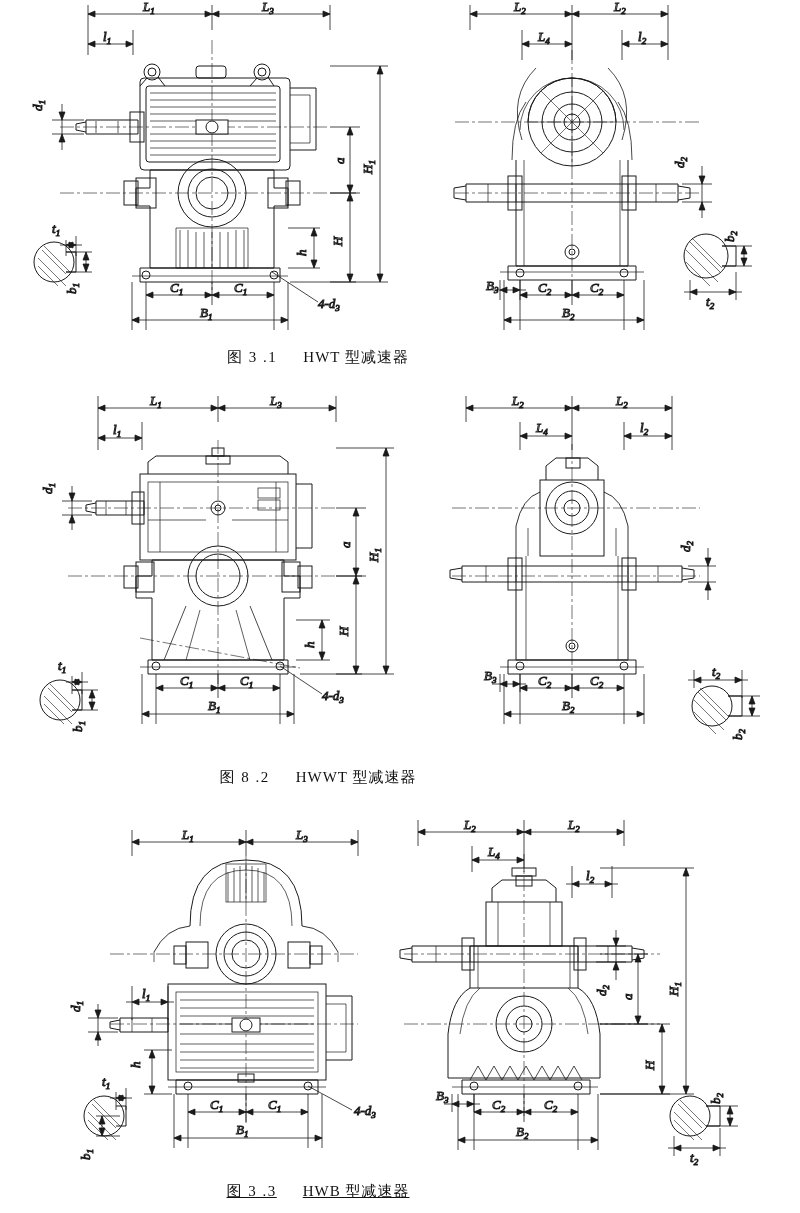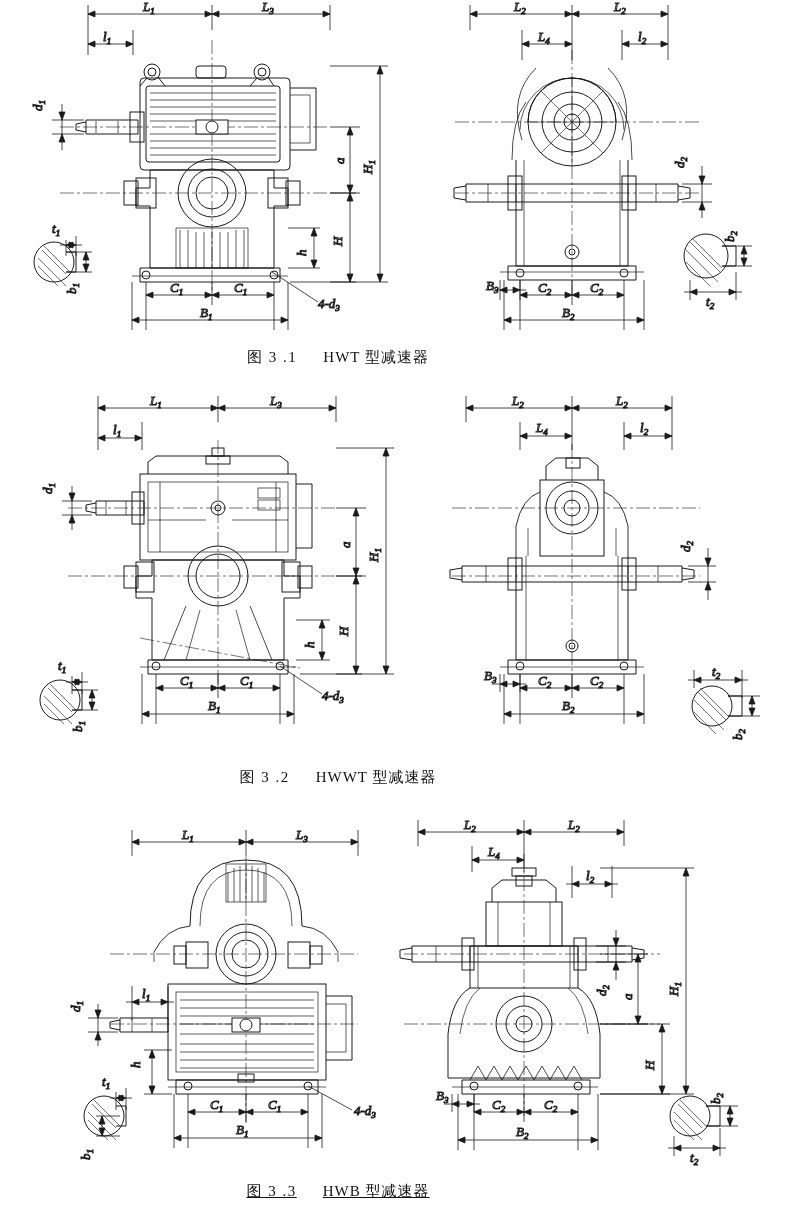--- a/index.html
+++ b/index.html
@@ -1,19 +1,19 @@
 <!DOCTYPE html>
 <html><head>
 <meta charset="utf-8">
 <style>
   html,body{margin:0;padding:0;background:#ffffff;}
   body{width:800px;height:1213px;position:relative;font-family:"Liberation Serif",serif;color:#111;}
   .page{position:relative;width:800px;height:1213px;overflow:hidden;border-radius:6px;}
   .fig{position:absolute;left:0;width:800px;}
-  .caption{position:absolute;width:636px;text-align:center;font-size:15px;letter-spacing:1px;font-family:"Liberation Serif",serif;padding-left:20px;}
+  .caption{position:absolute;width:636px;text-align:center;font-size:15px;letter-spacing:1px;font-family:"Liberation Serif",serif;}
   .caption .num{letter-spacing:1.5px;}
   .caption .sp{display:inline-block;width:26px;}
   svg{display:block;}
   text{font-family:"Liberation Serif",serif;}
   .dimtxt{font-size:13px;font-style:italic;}
   .sub{font-size:9px;font-style:italic;}
 </style>
 </head>
 <body>
 
@@ -654,21 +654,21 @@
           <line x1="742" y1="282" x2="742" y2="310"></line>
           <line x1="688" y1="292" x2="748" y2="292"></line>
           <path d="M694 292 l7 -3 l0 6 z" fill="#1a1a1a"></path>
           <path d="M742 292 l-7 -3 l0 6 z" fill="#1a1a1a"></path>
         </g>
         <text class="dimtxt" x="712" y="288">t<tspan class="sub" dy="3">2</tspan></text>
       </g>
     </svg>
   </div>
   <div class="caption" style="top:768px;">
-    <span class="num">图 3 .2</span><span class="sp"></span><span>HWWT 型减速器</span>
+    <span class="num">图 8 .2</span><span class="sp"></span><span>HWWT 型减速器</span>
   </div>
 
   <div class="fig" style="top:806px;height:380px;">
     <svg width="800" height="380" viewBox="0 0 800 380">
       <g stroke="#1a1a1a" fill="none" stroke-width="1">
 
         <g stroke-width="0.8">
           <line x1="132" y1="24" x2="132" y2="50"></line>
           <line x1="246" y1="24" x2="246" y2="50"></line>
           <line x1="358" y1="24" x2="358" y2="50"></line>

